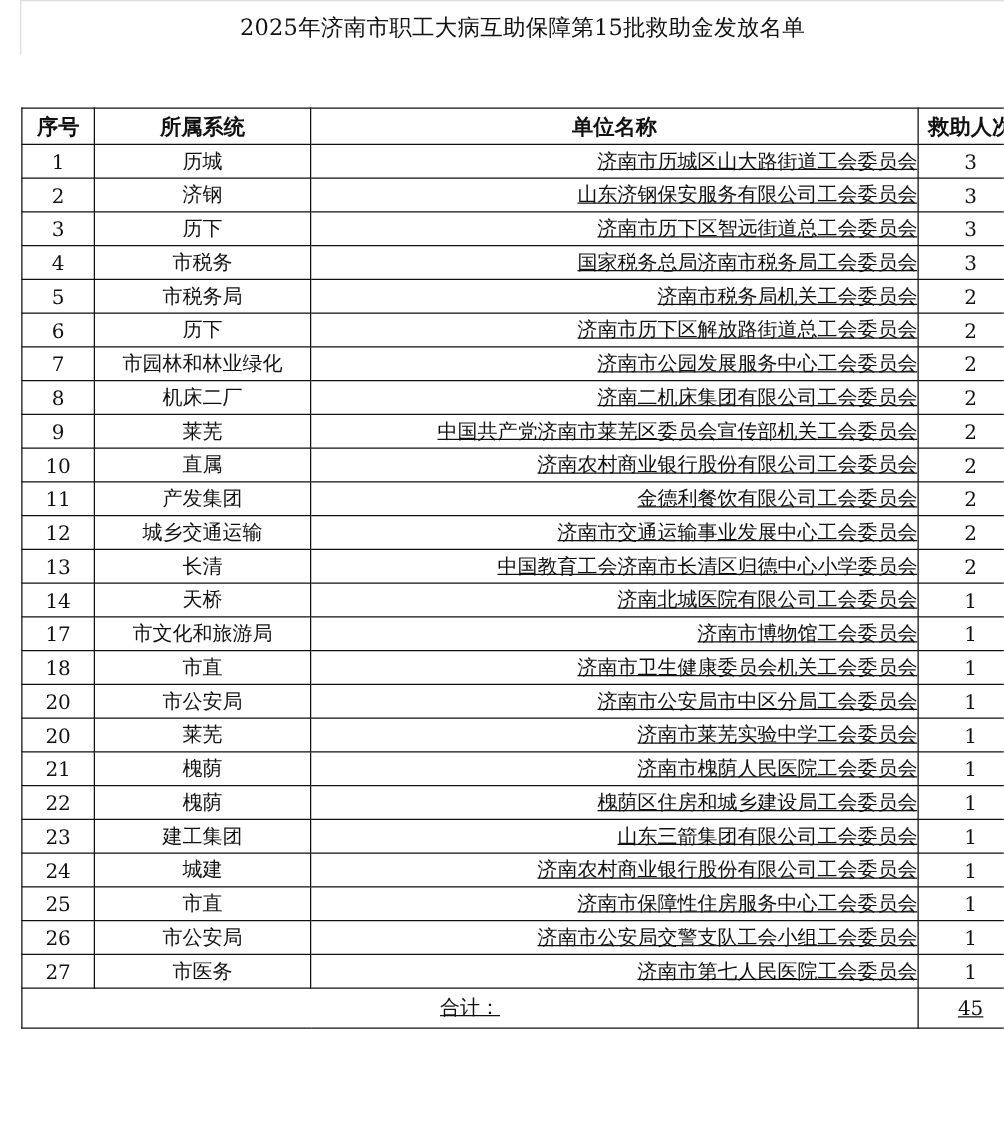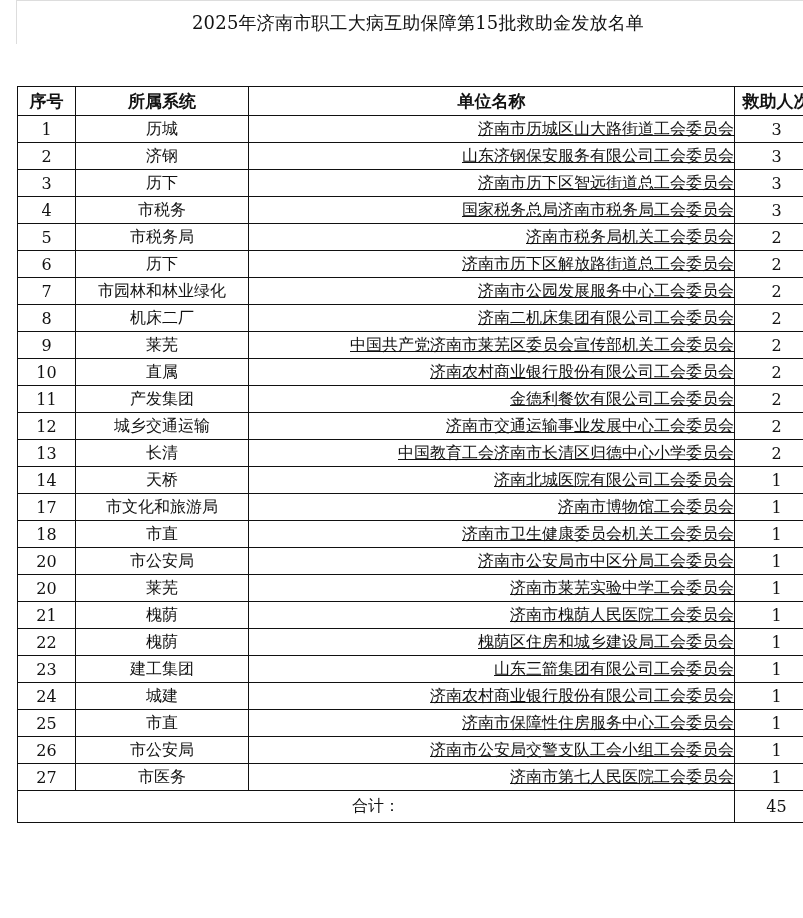--- a/index.html
+++ b/index.html
@@ -5,21 +5,21 @@
   html, body { margin:0; padding:0; background:#ffffff; }
   body { width:803px; height:918px; overflow:hidden; font-family:"DejaVu Serif","Liberation Serif",serif; color:#111; }
   .sheet { position:relative; width:803px; height:918px;padding-left:16px; }
   .title { height:44px; line-height:44px; text-align:center; font-size:18px; border-top:1px solid #ddd; border-left:1px solid #ddd; box-sizing:border-box; letter-spacing:0.2px; }
   table { border-collapse:collapse; width:801px; table-layout:fixed; margin-left:1px;margin-top:42px; }
   td, th { border:1.5px solid #111; padding:0; height:27px; font-size:16px; box-sizing:border-box; white-space:nowrap; overflow:hidden; }
   th { font-weight:bold; font-size:17px; height:29px; }
   col.c1 { width:58px; } col.c2 { width:173px; } col.c3 { width:486px; } col.c4 { width:84px; }
   .center { text-align:center; }
   .left { text-align:right; padding-left:3px;text-decoration:underline; }
-  tr.total td { height:32px; }
+  tr.total td { height:32px;text-decoration:underline; }
 </style>
 </head>
 <body>
 
 <div class="sheet">
   <div class="title">2025年济南市职工大病互助保障第15批救助金发放名单</div>
   <table>
     <colgroup>
         <col class="c1">
         <col class="c2">

